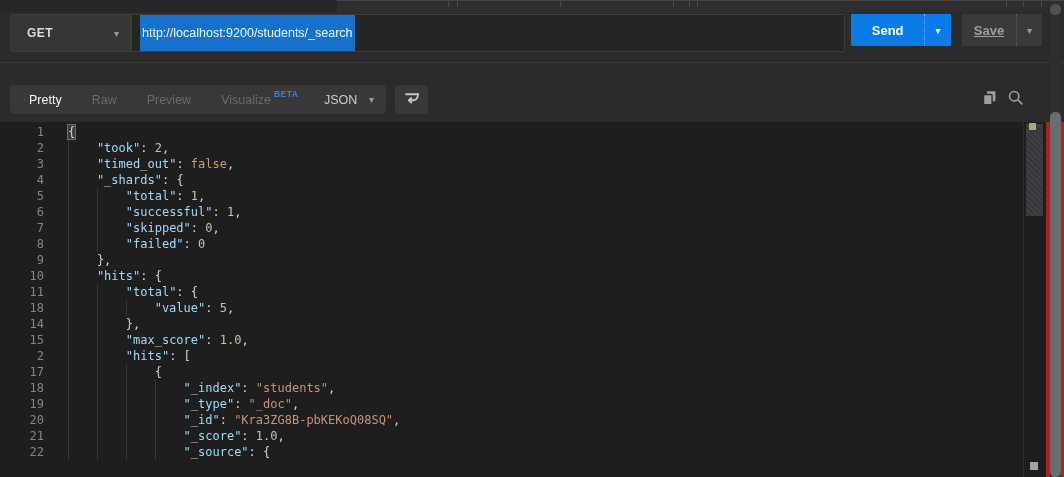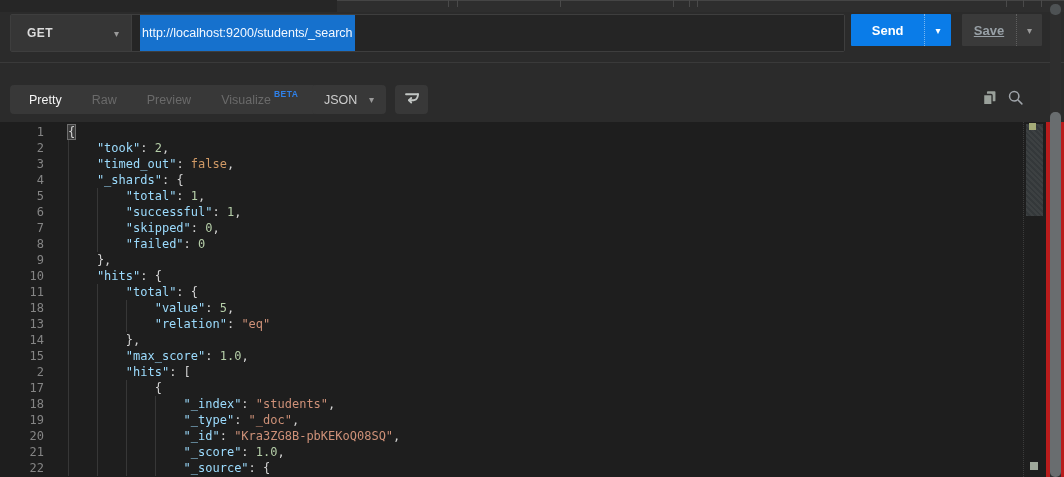--- a/index.html
+++ b/index.html
@@ -215,24 +215,20 @@
         </div>
         <div class="line">
           <div class="ln">11</div>
           <div class="code"><span class="guide"></span><span class="guide"></span><span class="tok-k">"total"</span><span class="tok-p">: </span><span class="tok-p">{</span></div>
         </div>
         <div class="line">
           <div class="ln">18</div>
           <div class="code"><span class="guide"></span><span class="guide"></span><span class="guide"></span><span class="tok-k">"value"</span><span class="tok-p">: </span><span class="tok-n">5</span><span class="tok-p">,</span></div>
         </div>
         <div class="line">
-          <div class="ln">13</div>
-          <div class="code"><span class="guide"></span><span class="guide"></span><span class="guide"></span><span class="tok-k">"relation"</span><span class="tok-p">: </span><span class="tok-s">"eq"</span></div>
-        </div>
-        <div class="line">
           <div class="ln">14</div>
           <div class="code"><span class="guide"></span><span class="guide"></span><span class="tok-p">},</span></div>
         </div>
         <div class="line">
           <div class="ln">15</div>
           <div class="code"><span class="guide"></span><span class="guide"></span><span class="tok-k">"max_score"</span><span class="tok-p">: </span><span class="tok-n">1.0</span><span class="tok-p">,</span></div>
         </div>
         <div class="line">
           <div class="ln">2</div>
           <div class="code"><span class="guide"></span><span class="guide"></span><span class="tok-k">"hits"</span><span class="tok-p">: </span><span class="tok-p">[</span></div>

